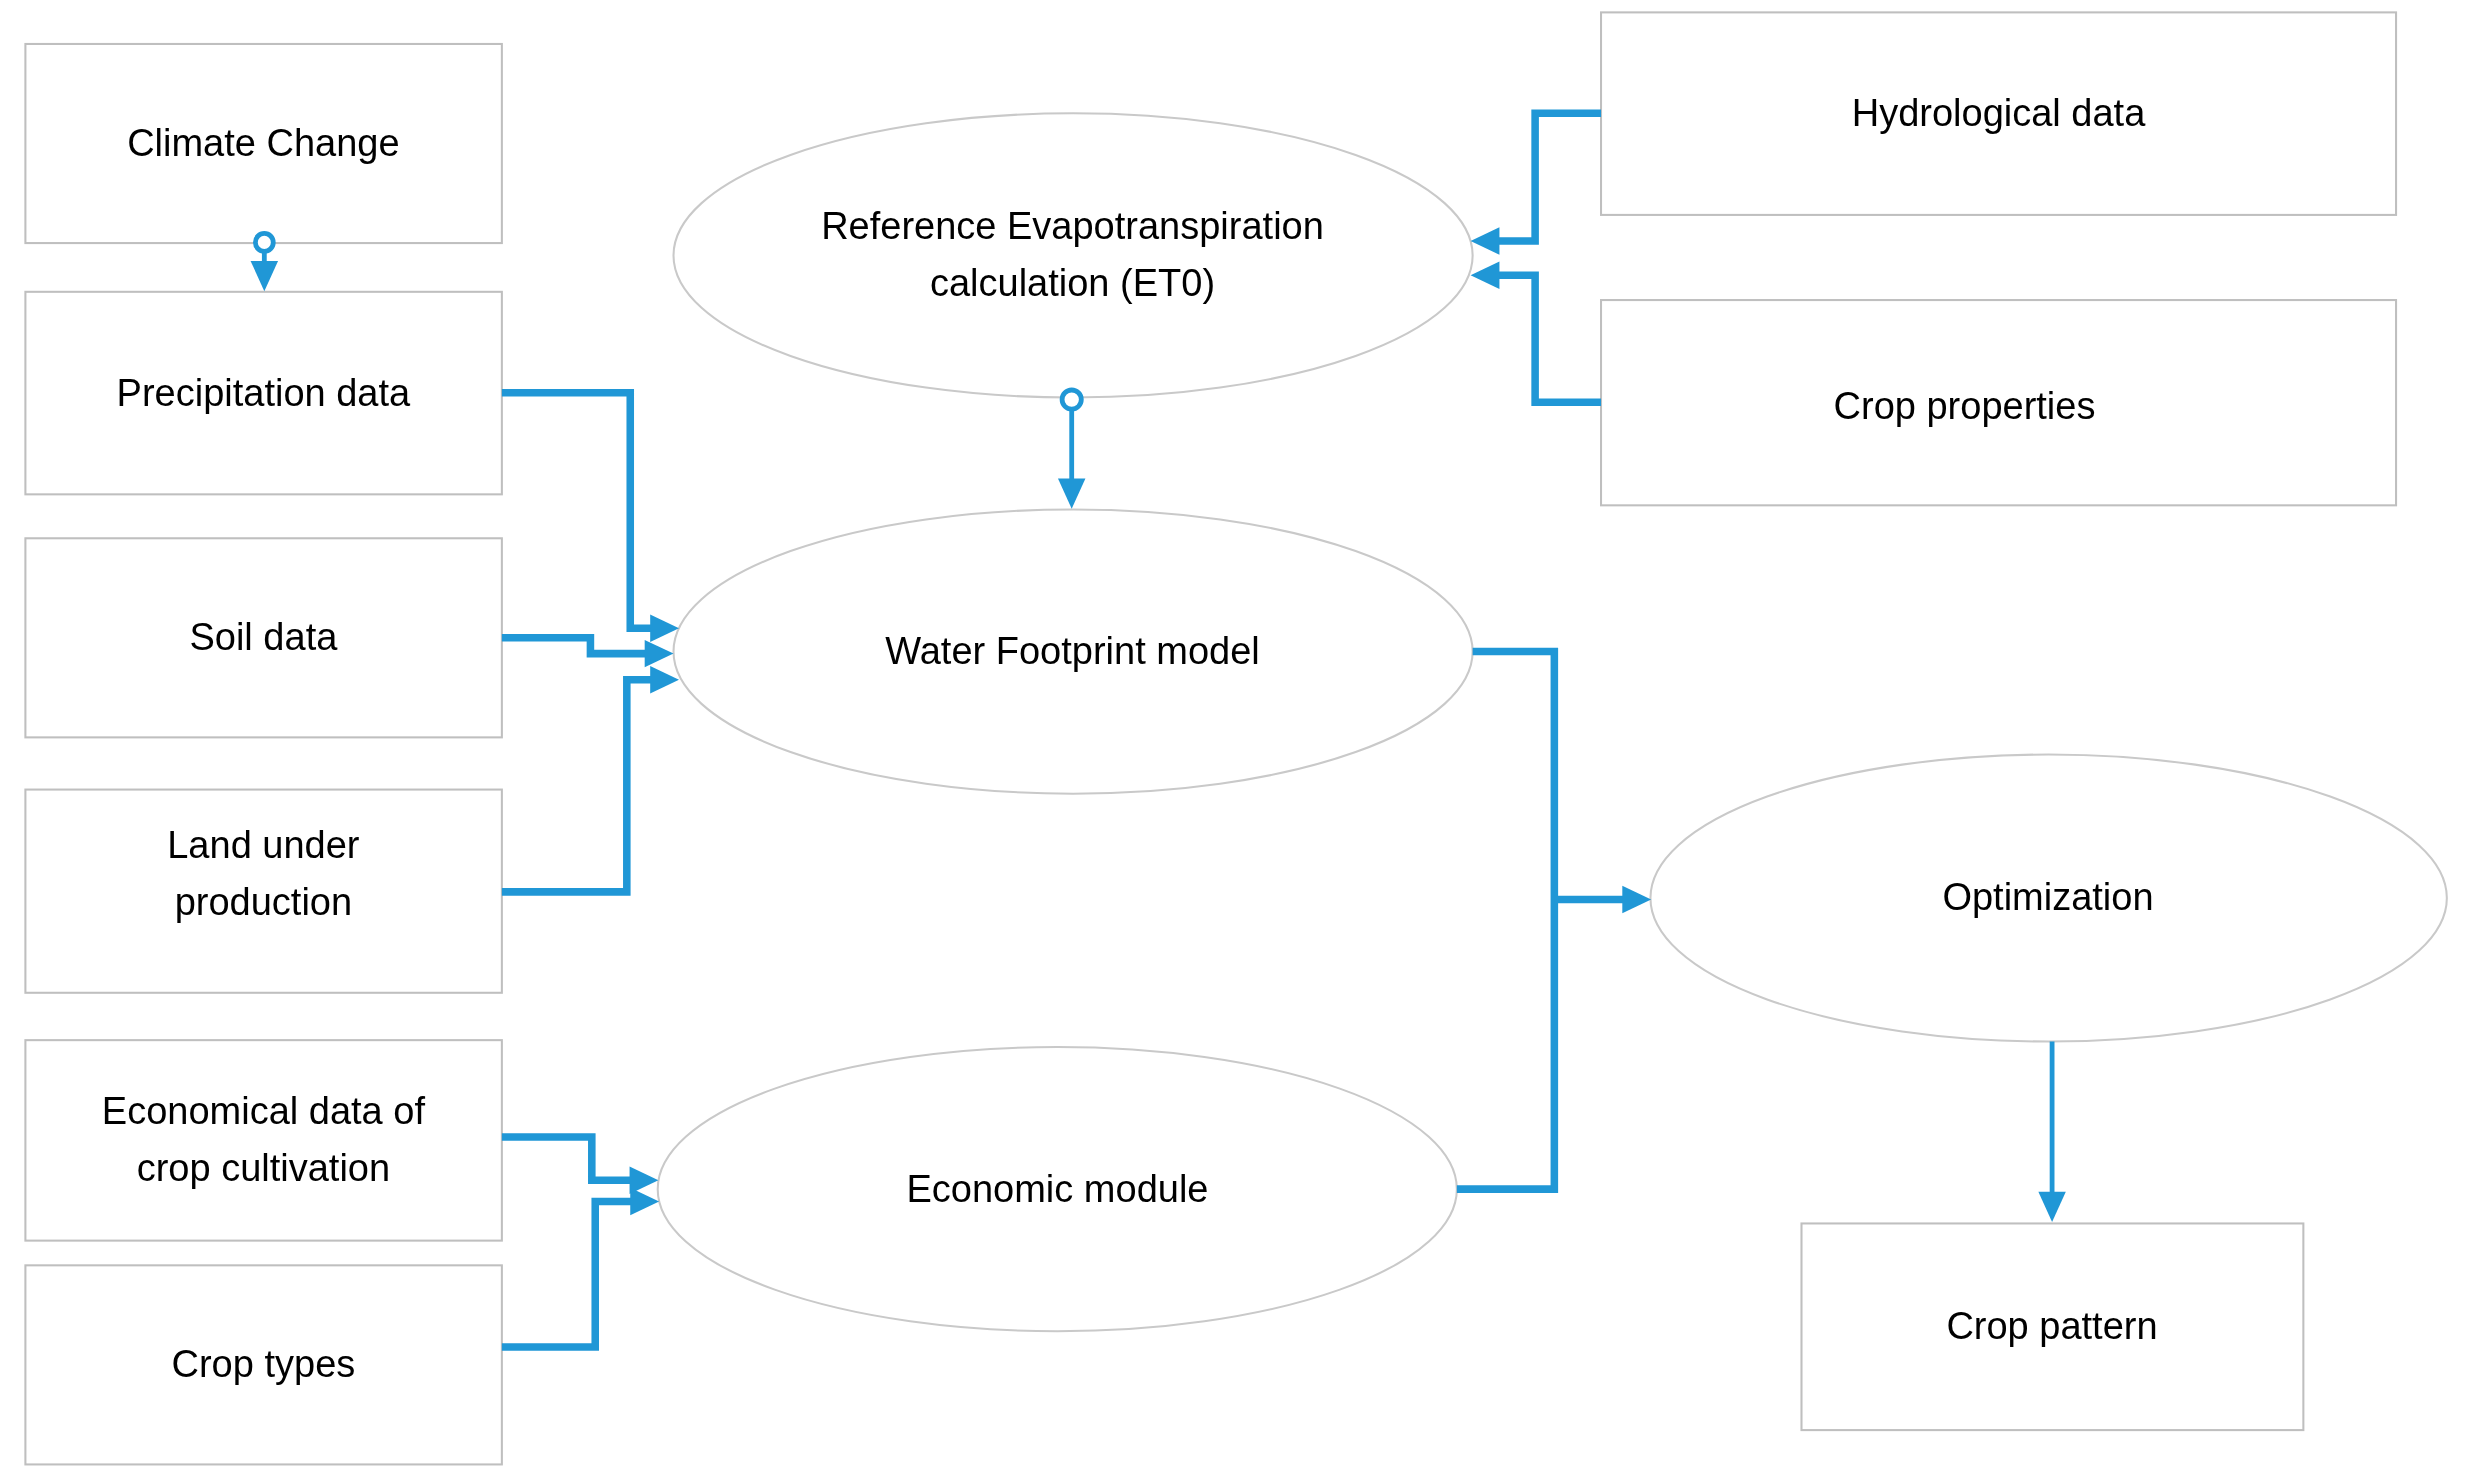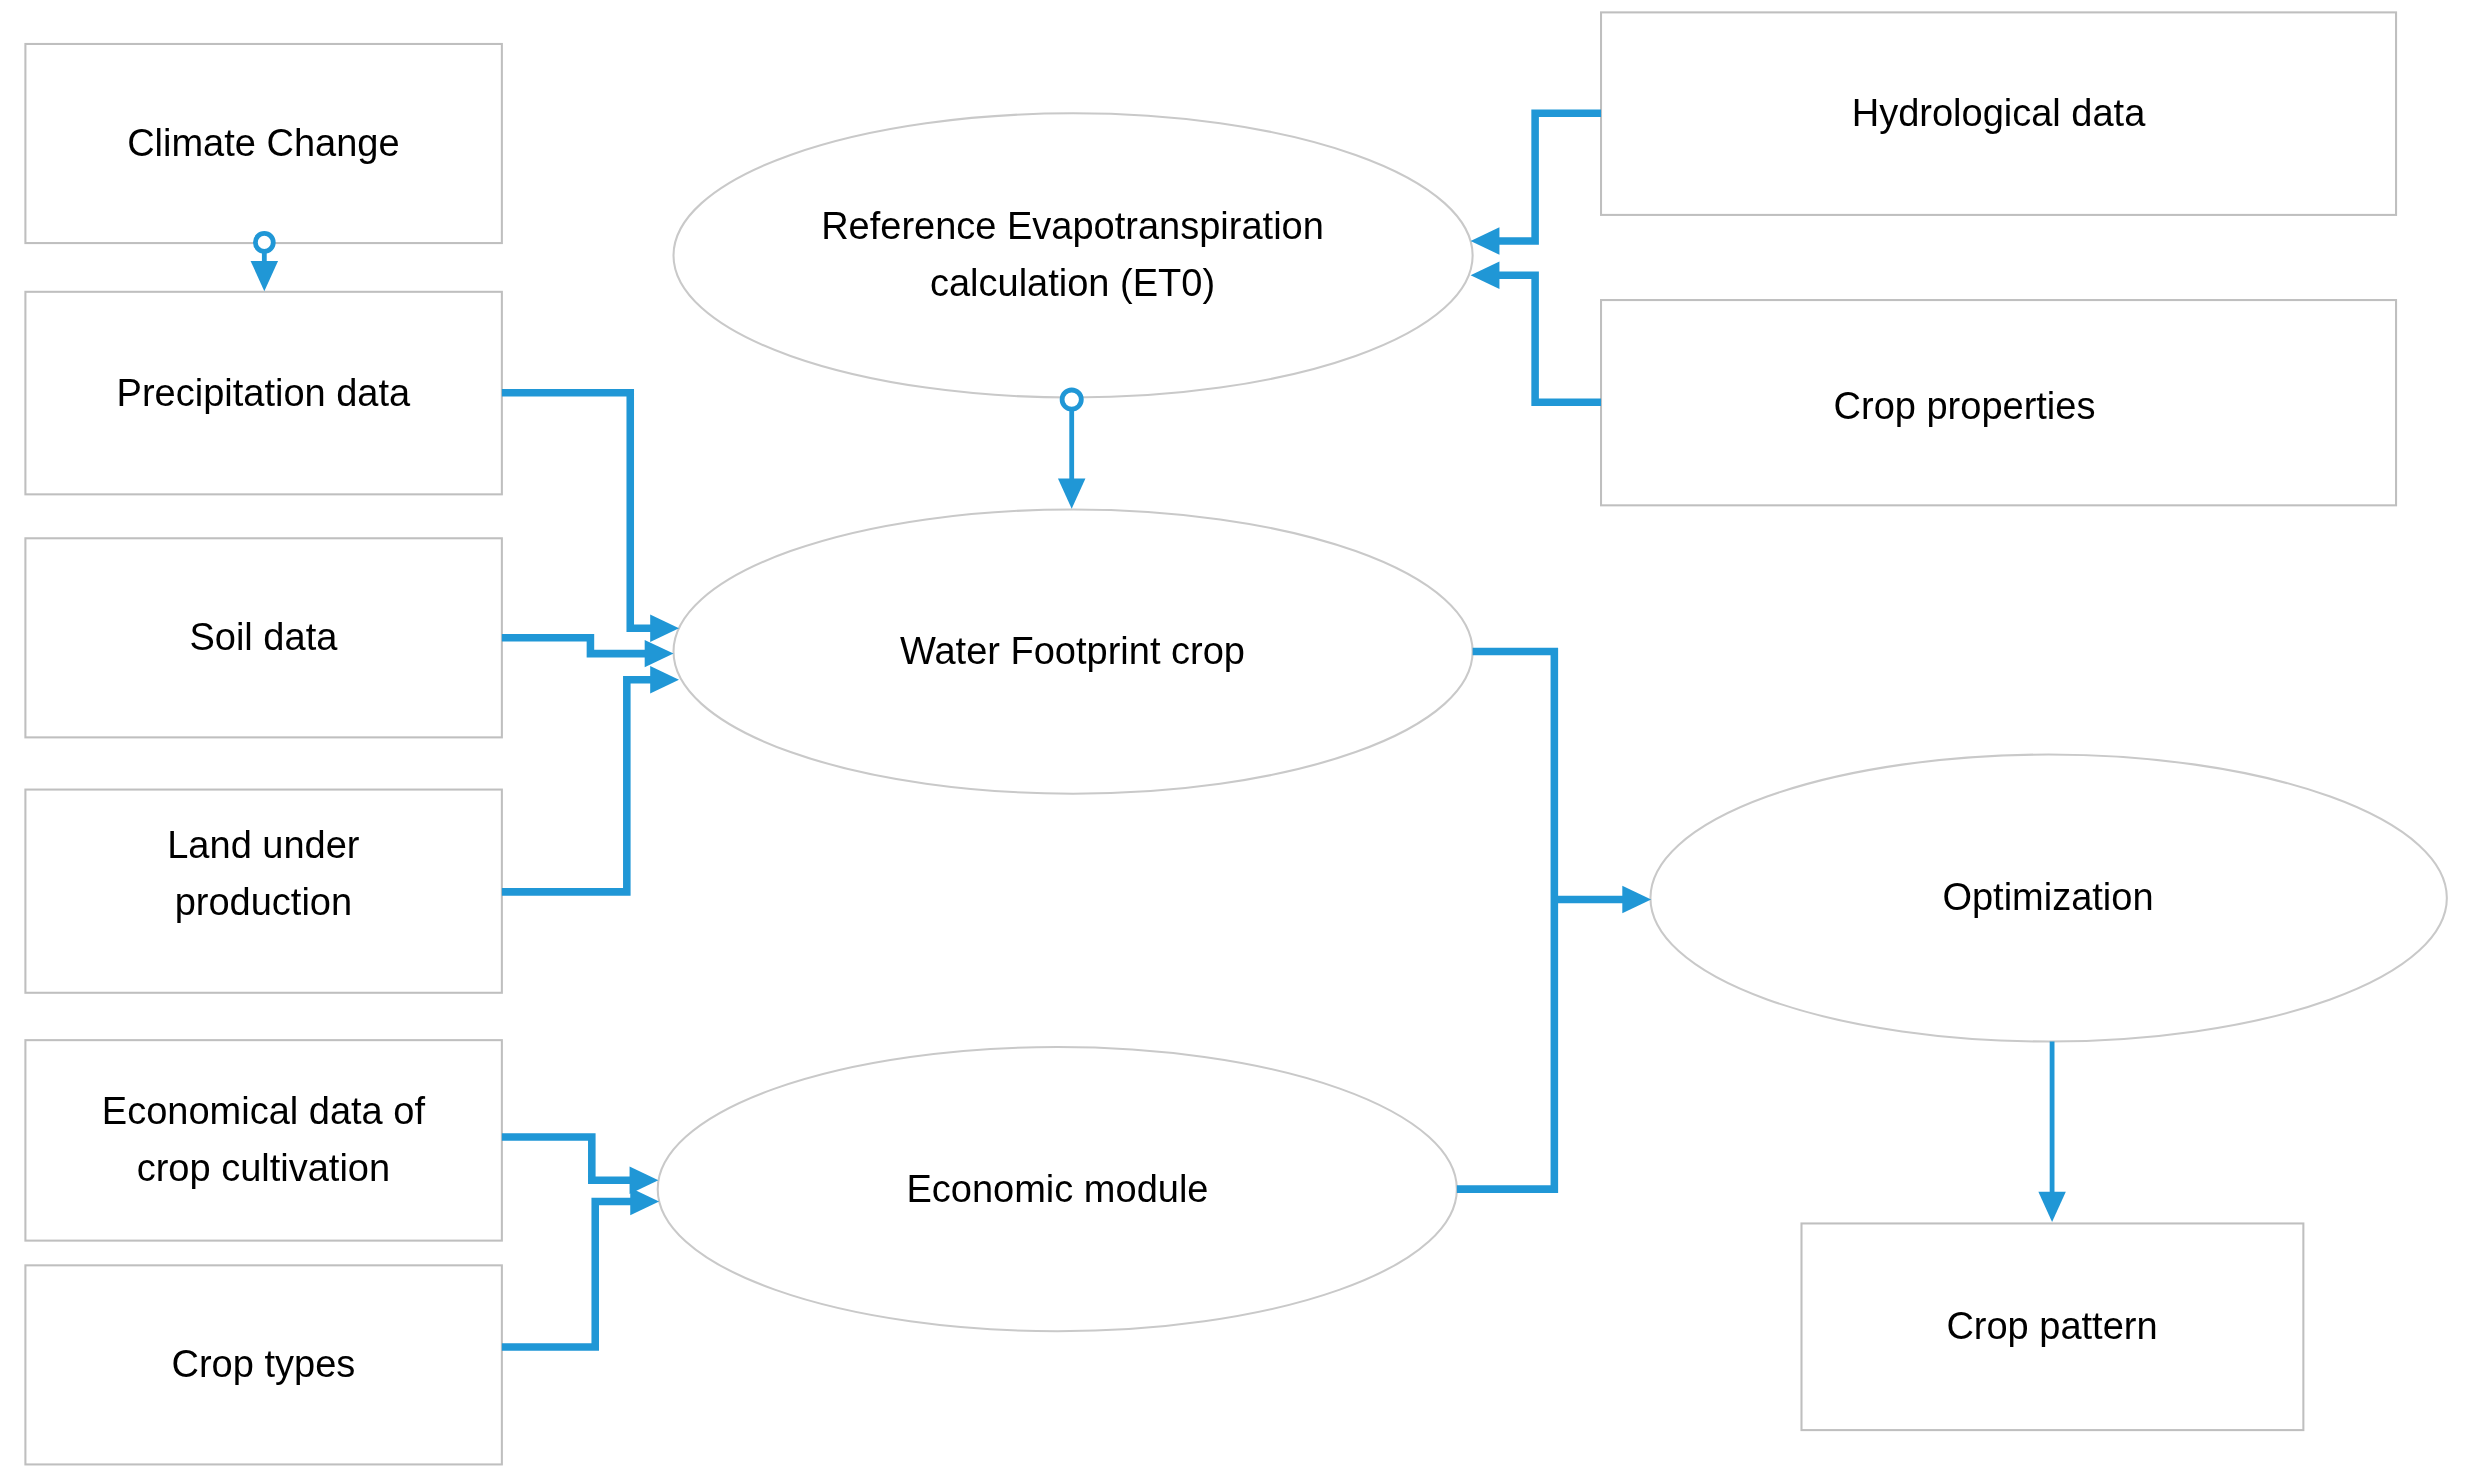--- a/index.html
+++ b/index.html
@@ -183,21 +183,21 @@
   <div class="label" style="left:1801px;top:1223px;width:502px;height:207px">
     <span>Crop pattern</span>
   </div>
 
   <div class="label" style="left:673px;top:113px;width:799px;height:284px">
     <span>Reference Evapotranspiration</span>
     <span>calculation (ET0)</span>
   </div>
 
   <div class="label" style="left:673px;top:509px;width:799px;height:284px">
-    <span>Water Footprint crop</span>
+    <span>Water Footprint model</span>
   </div>
 
   <div class="label" style="left:658px;top:1047px;width:799px;height:284px">
     <span>Economic module</span>
   </div>
 
   <div class="label" style="left:1650px;top:754px;width:796px;height:287px">
     <span>Optimization</span>
   </div>
 

